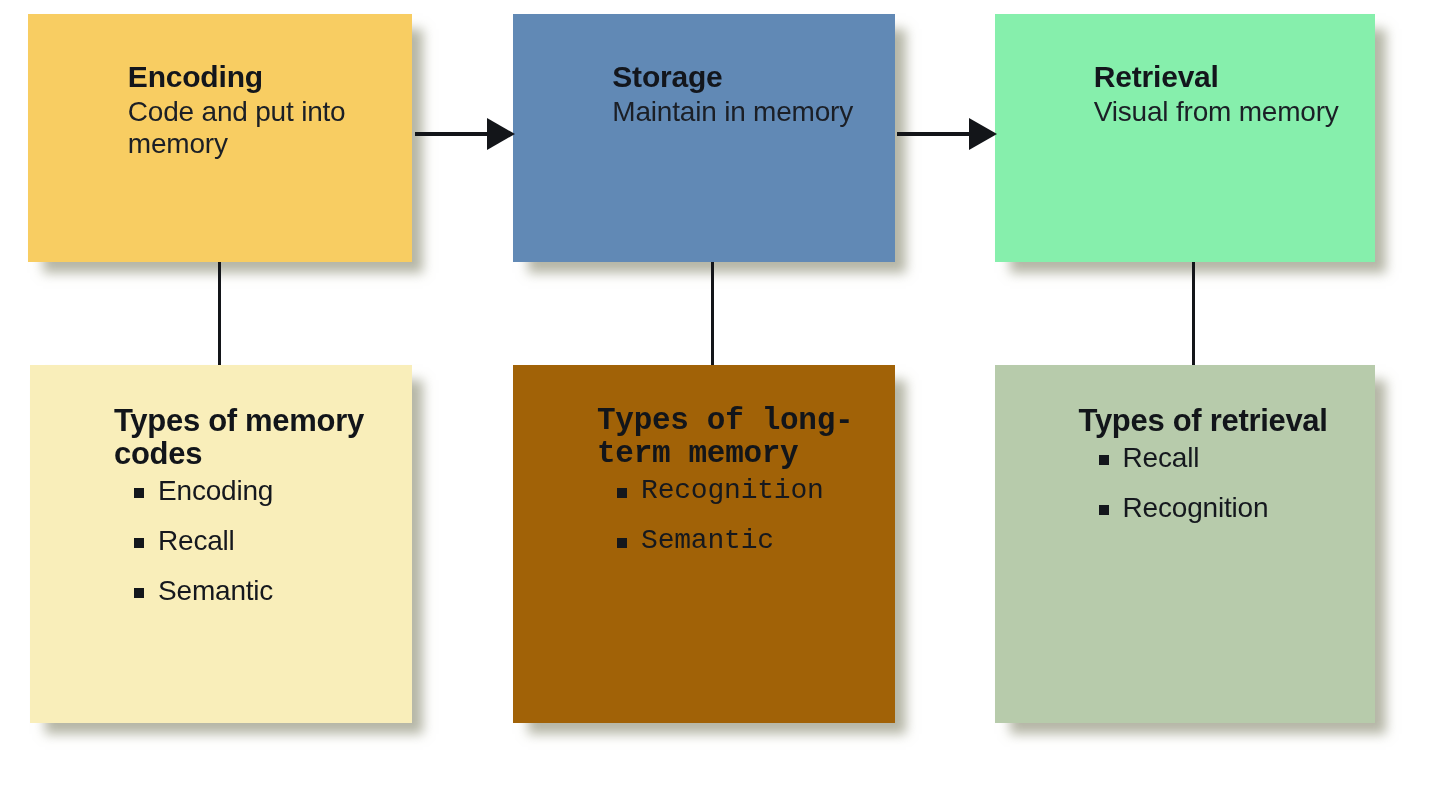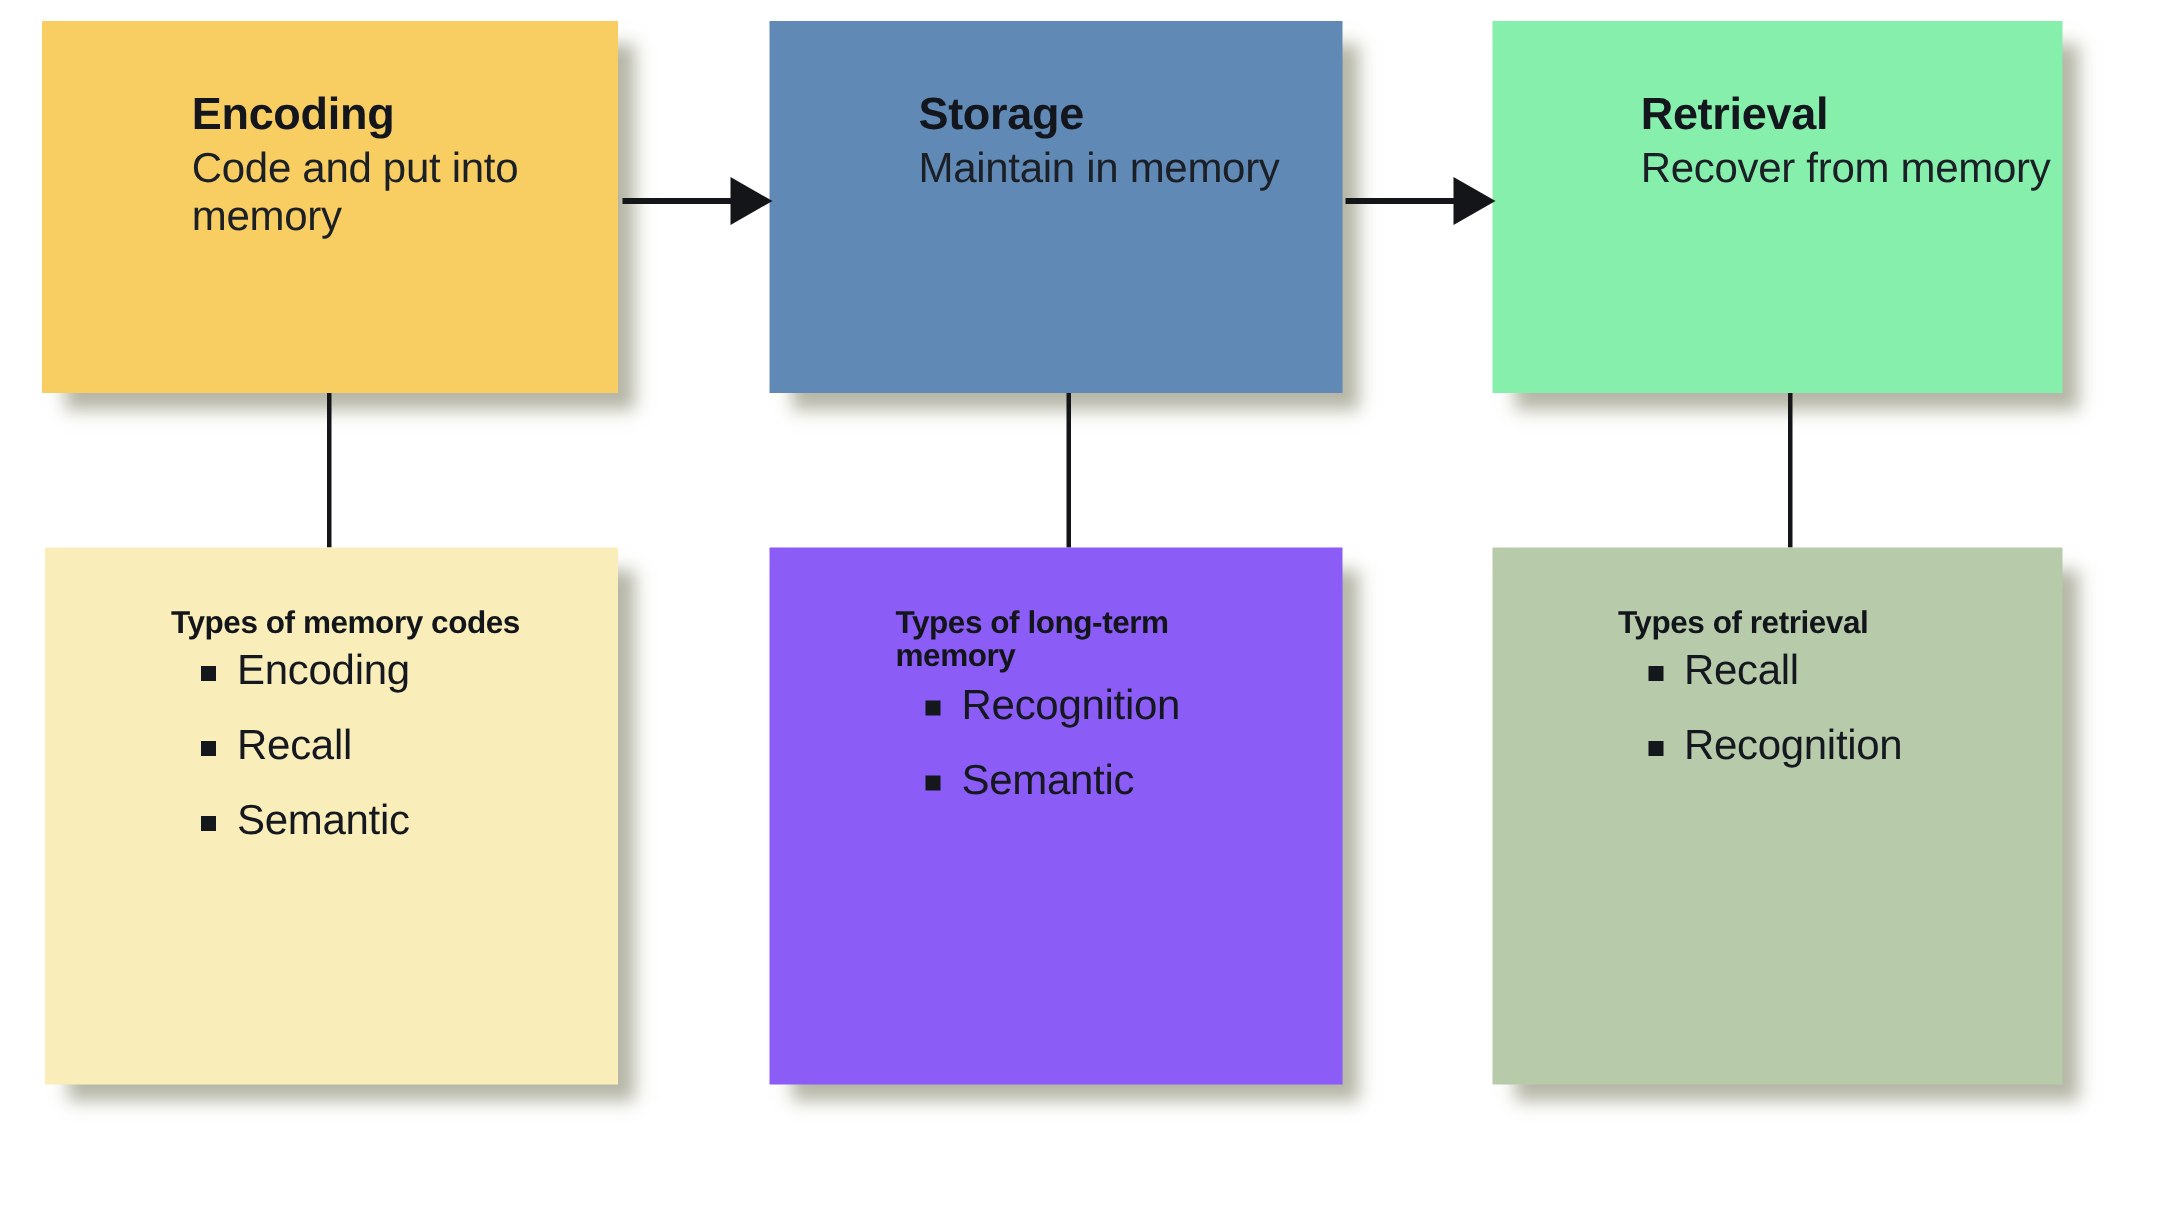--- a/index.html
+++ b/index.html
@@ -37,21 +37,21 @@
   .bot-box { top: 365px; height: 358px; }
   .bcol1 { left: 30px;  width: 382px; }
   .bcol2 { left: 513px; width: 382px; }
   .bcol3 { left: 995px; width: 380px; padding-left: 44px; }
 
   
   .c-encoding       { background: #f8cd62; }
   .c-storage        { background: #6189b5; }
   .c-retrieval      { background: #86efac; }
   .c-codes          { background: #f9eeba; }
-  .c-longterm       { background: #8b5cf6; }
+  .c-longterm       { background: #a16207; font-family: Liberation Mono, monospace; }
   .c-retrievaltypes { background: #b7cbab; }
 
   
   .top-text {
     position: absolute;
     left: 26%;
     top: 48px;
     right: 6px;
   }
   .top-title {
@@ -70,21 +70,21 @@
   }
 
   .bot-text {
     position: absolute;
     left: 22%;
     top: 40px;
     right: 6px;
   }
   .bot-title {
     font-weight: bold;
-    font-size: 21px;
+    font-size: 31px;
     line-height: 1.06;
     color: #12151a;
     letter-spacing: -0.3px;
     margin-bottom: 6px;
     max-width: 265px;
   }
   .bullets {
     list-style: none;
     margin: 0;
     padding: 0 0 0 20px;
@@ -162,21 +162,21 @@
   <div class="box top-box col1 c-encoding">
     <div class="top-text">
       <div class="top-title">Encoding</div>
       <div class="top-desc">Code and put into memory</div>
     </div>
   </div>
 
   <div class="box top-box col3 c-retrieval">
     <div class="top-text">
       <div class="top-title">Retrieval</div>
-      <div class="top-desc">Recover from memory</div>
+      <div class="top-desc">Visual from memory</div>
     </div>
   </div>
 
   <div class="arrow a1">
     <div class="shaft"></div>
     <div class="head"></div>
   </div>
   <div class="arrow a2">
     <div class="shaft"></div>
     <div class="head"></div>

